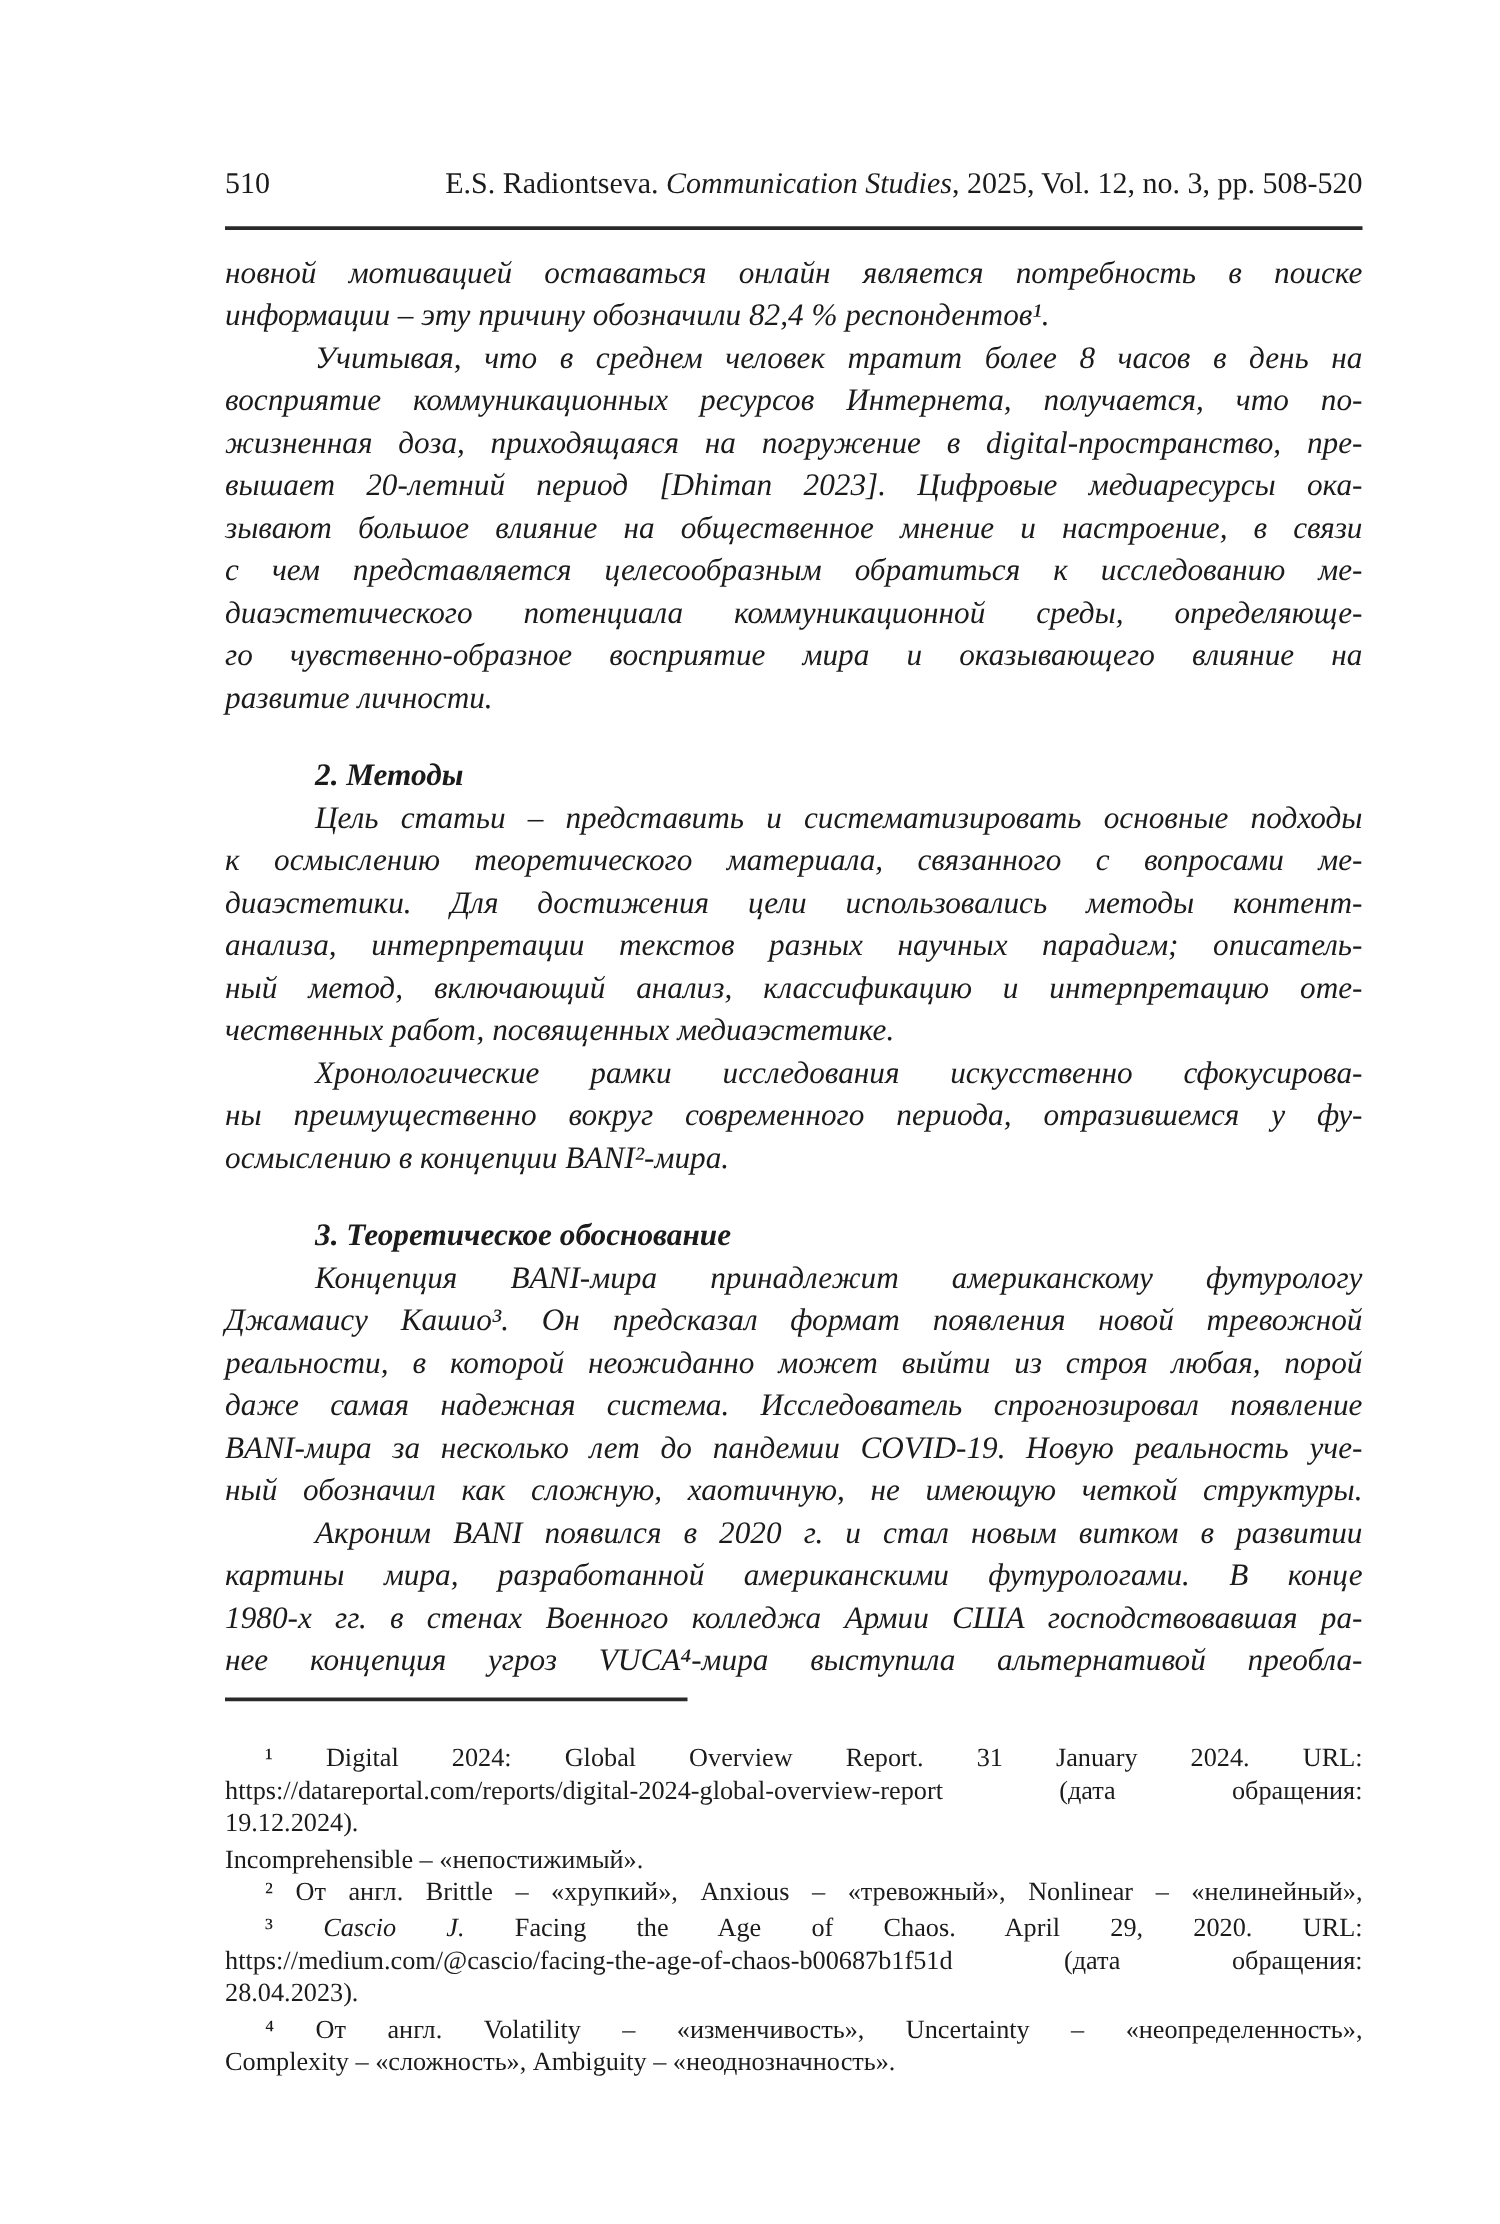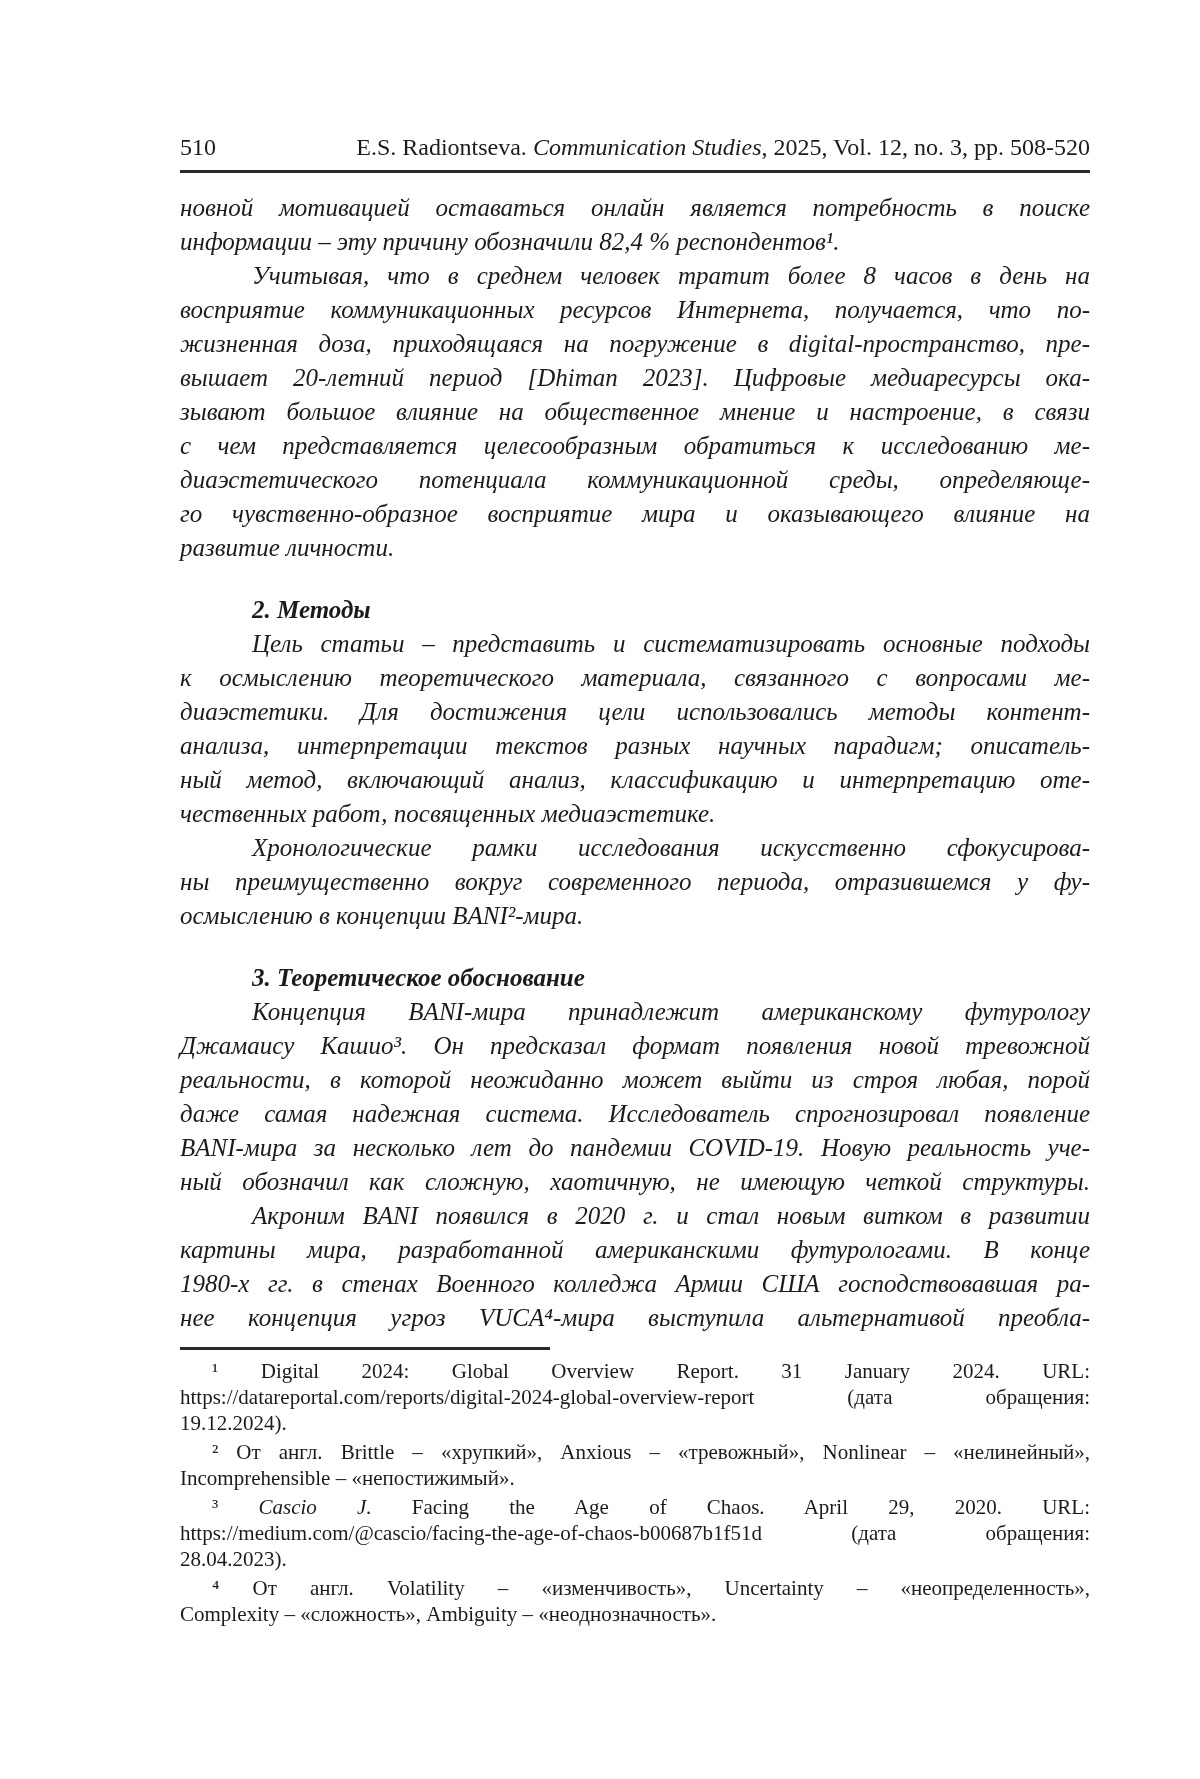--- a/index.html
+++ b/index.html
@@ -16,21 +16,21 @@
     position: absolute;
     left: 180px; top: 132px;
     width: 910px;
   }
   .page-header {
     display: flex;
     justify-content: space-between;
     align-items: flex-end;
     font-size: 24px;
     line-height: 30px;
-    padding-bottom: 8px;
+    padding-bottom: 19px;
     border-bottom: 3px solid #2a2a2a;
   }
   .it { font-style: italic; text-align: right; }
   .content {
     margin-top: 18px;
     font-size: 25px;
     line-height: 34px;
     font-style: italic;
   }
   .line {
@@ -44,21 +44,21 @@
     font-weight: bold;
     margin: 28px 0 0 72px;
     line-height: 34px;
   }
   .fn-rule {
     width: 370px;
     border-top: 3px solid #2a2a2a;
     margin-top: 12px;
   }
   .footnotes {
-    margin-top: 8px;
+    margin-top: 32px;
     font-size: 21px;
     line-height: 26px;
   }
   .footnotes .line.indent { text-indent: 32px; }
   .footnotes .para + .para { margin-top: 3px; }
 </style>
 </head>
 <body>
 
 <div class="page">
@@ -118,22 +118,22 @@
 
     <div class="fn-rule"></div>
 
     <div class="footnotes">
         <div class="para">
           <div class="line indent">¹ Digital 2024: Global Overview Report. 31 January 2024. URL:</div>
           <div class="line">https://datareportal.com/reports/digital-2024-global-overview-report (дата обращения:</div>
           <div class="line last">19.12.2024).</div>
         </div>
         <div class="para">
+          <div class="line last">Incomprehensible – «непостижимый».</div>
           <div class="line indent">² От англ. Brittle – «хрупкий», Anxious – «тревожный», Nonlinear – «нелинейный»,</div>
-          <div class="line last">Incomprehensible – «непостижимый».</div>
         </div>
         <div class="para">
           <div class="line indent"><span>³ </span><span class="it">Cascio J.</span><span> Facing the Age of Chaos. April 29, 2020. URL:</span></div>
           <div class="line">https://medium.com/@cascio/facing-the-age-of-chaos-b00687b1f51d (дата обращения:</div>
           <div class="line last">28.04.2023).</div>
         </div>
         <div class="para">
           <div class="line indent">⁴ От англ. Volatility – «изменчивость», Uncertainty – «неопределенность»,</div>
           <div class="line last">Complexity – «сложность», Ambiguity – «неоднозначность».</div>
         </div>

